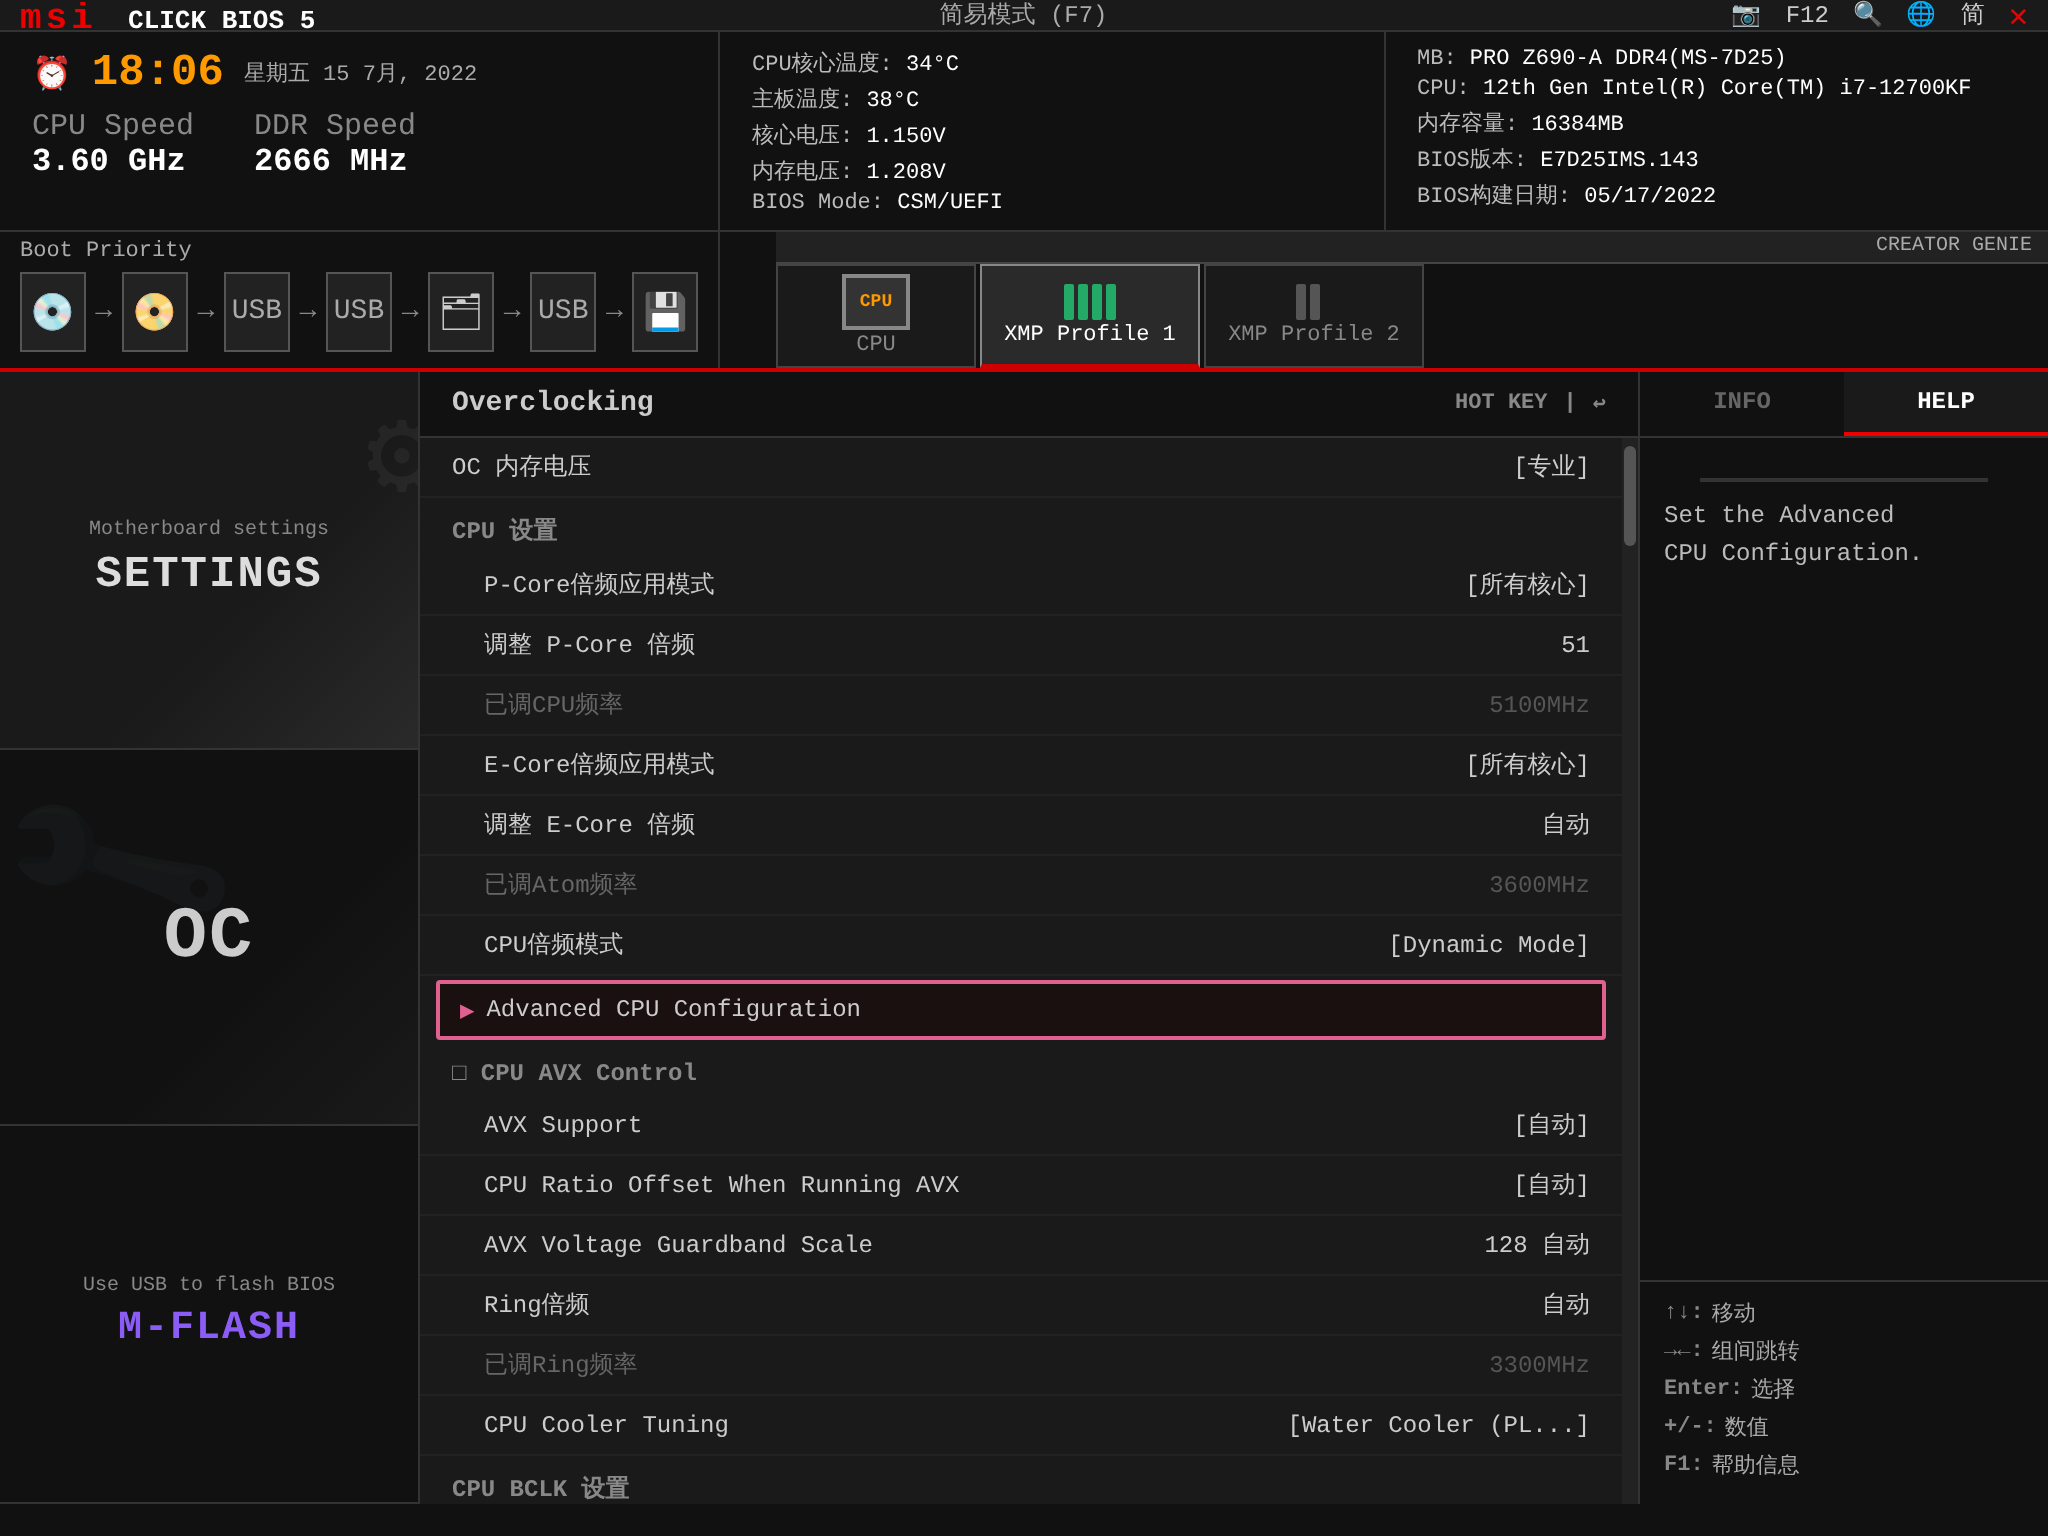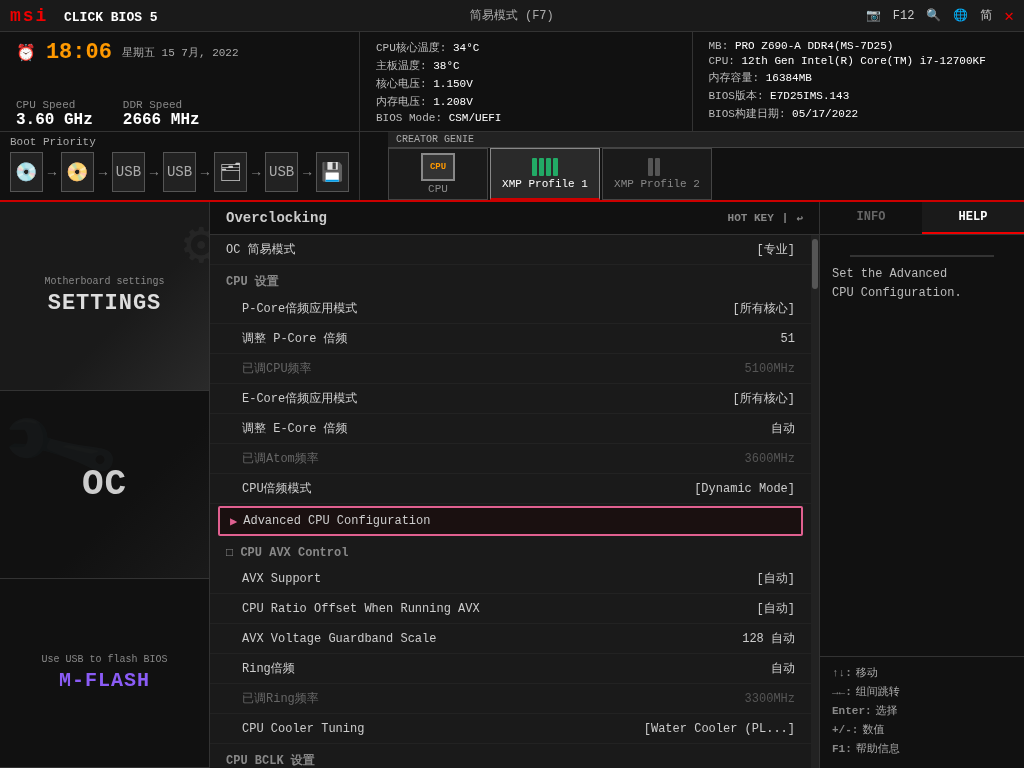--- a/index.html
+++ b/index.html
@@ -9,25 +9,24 @@
       background: #111;
       font-family: 'Courier New', monospace;
       color: #ccc;
       overflow: hidden;
       position: relative;
     }
 
     
     .top-bar {
       width: 100%;
-      height: 32px;
+      height: 16px;
       background: #1a1a1a;
       border-bottom: 1px solid #333;
       display: flex;
-      align-items: center;
       justify-content: space-between;
       padding: 0 10px;
     }
     .top-bar-logo {
       color: #e00;
       font-weight: bold;
       font-size: 18px;
       letter-spacing: 2px;
     }
     .top-bar-center {
@@ -66,21 +65,21 @@
       margin-bottom: 4px;
     }
     .clock-icon { color: #f90; font-size: 16px; }
     .clock-time { color: #f90; font-size: 22px; font-weight: bold; }
     .clock-date { color: #aaa; font-size: 11px; }
     .speed-row {
       display: flex;
       gap: 30px;
       margin-top: 6px;
     }
-    .speed-item label { color: #888; font-size: 11px; display: block; margin-top: 28px; }
+    .speed-item label { color: #888; font-size: 15px; display: block; }
     .speed-item .val { color: #fff; font-size: 16px; font-weight: bold; }
     .status-center {
       flex: 1;
       padding: 8px 16px;
       border-right: 1px solid #333;
       font-size: 11px;
     }
     .status-center .row { margin-bottom: 3px; color: #bbb; }
     .status-center .row span { color: #fff; }
     .status-right {
@@ -327,21 +326,21 @@
       <div style="width:42px;height:40px;background:#222;border:1px solid #555;display:flex;align-items:center;justify-content:center;font-size:14px;color:#aaa;">USB</div>
       <div style="color:#888;font-size:14px;margin:0 1px;">→</div>
       <div style="width:42px;height:40px;background:#222;border:1px solid #555;display:flex;align-items:center;justify-content:center;font-size:18px;">🗂</div>
       <div style="color:#888;font-size:14px;margin:0 1px;">→</div>
       <div style="width:42px;height:40px;background:#222;border:1px solid #555;display:flex;align-items:center;justify-content:center;font-size:14px;color:#aaa;">USB</div>
       <div style="color:#888;font-size:14px;margin:0 1px;">→</div>
       <div style="width:42px;height:40px;background:#222;border:1px solid #555;display:flex;align-items:center;justify-content:center;font-size:18px;">💾</div>
     </div>
   </div>
 
-  <div style="display:flex;flex-direction:column;flex:1;">
+  <div style="display:flex;flex-direction:column;flex:1;text-align:right;">
     <div style="background:#222;padding:2px 8px;font-size:10px;color:#aaa;border-bottom:1px solid #444;">
       <span>CREATOR GENIE</span>
     </div>
     <div style="display:flex;flex:1;align-items:flex-end;">
       <div style="width:100px;height:52px;display:flex;flex-direction:column;align-items:center;justify-content:center;background:#1a1a1a;border:1px solid #444;cursor:pointer;font-size:11px;color:#888;gap:2px;margin-right:2px;">
         <div style="width:34px;height:28px;background:#333;border:2px solid #888;display:flex;align-items:center;justify-content:center;font-size:9px;font-weight:bold;color:#f90;">CPU</div>
         <span>CPU</span>
       </div>
       <div style="width:110px;height:52px;display:flex;flex-direction:column;align-items:center;justify-content:center;background:#2a2a2a;border:1px solid #888;border-bottom:2px solid #c00;cursor:pointer;font-size:11px;color:#fff;gap:2px;margin-right:2px;">
         <div style="display:flex;gap:2px;align-items:flex-end;">
@@ -387,21 +386,21 @@
       <span>Overclocking</span>
       <div class="oc-header-right">
         <span>HOT KEY</span>
         <span>|</span>
         <span style="cursor:pointer;">↩</span>
       </div>
     </div>
     <div style="display:flex;flex:1;overflow:hidden;">
       <div class="settings-list" id="settings-list">
       <div class="setting-row" style="padding-left: 16px;">
-            <span class="setting-name">OC 简易模式</span>
+            <span class="setting-name">OC 内存电压</span>
             <span class="setting-val">[专业]</span>
           </div>
           <div class="section-header">CPU  设置</div>
           <div class="setting-row" style="padding-left: 32px;">
             <span class="setting-name">P-Core倍频应用模式</span>
             <span class="setting-val">[所有核心]</span>
           </div>
           <div class="setting-row" style="padding-left: 32px;">
             <span class="setting-name">调整 P-Core 倍频</span>
             <span class="setting-val">51</span>

